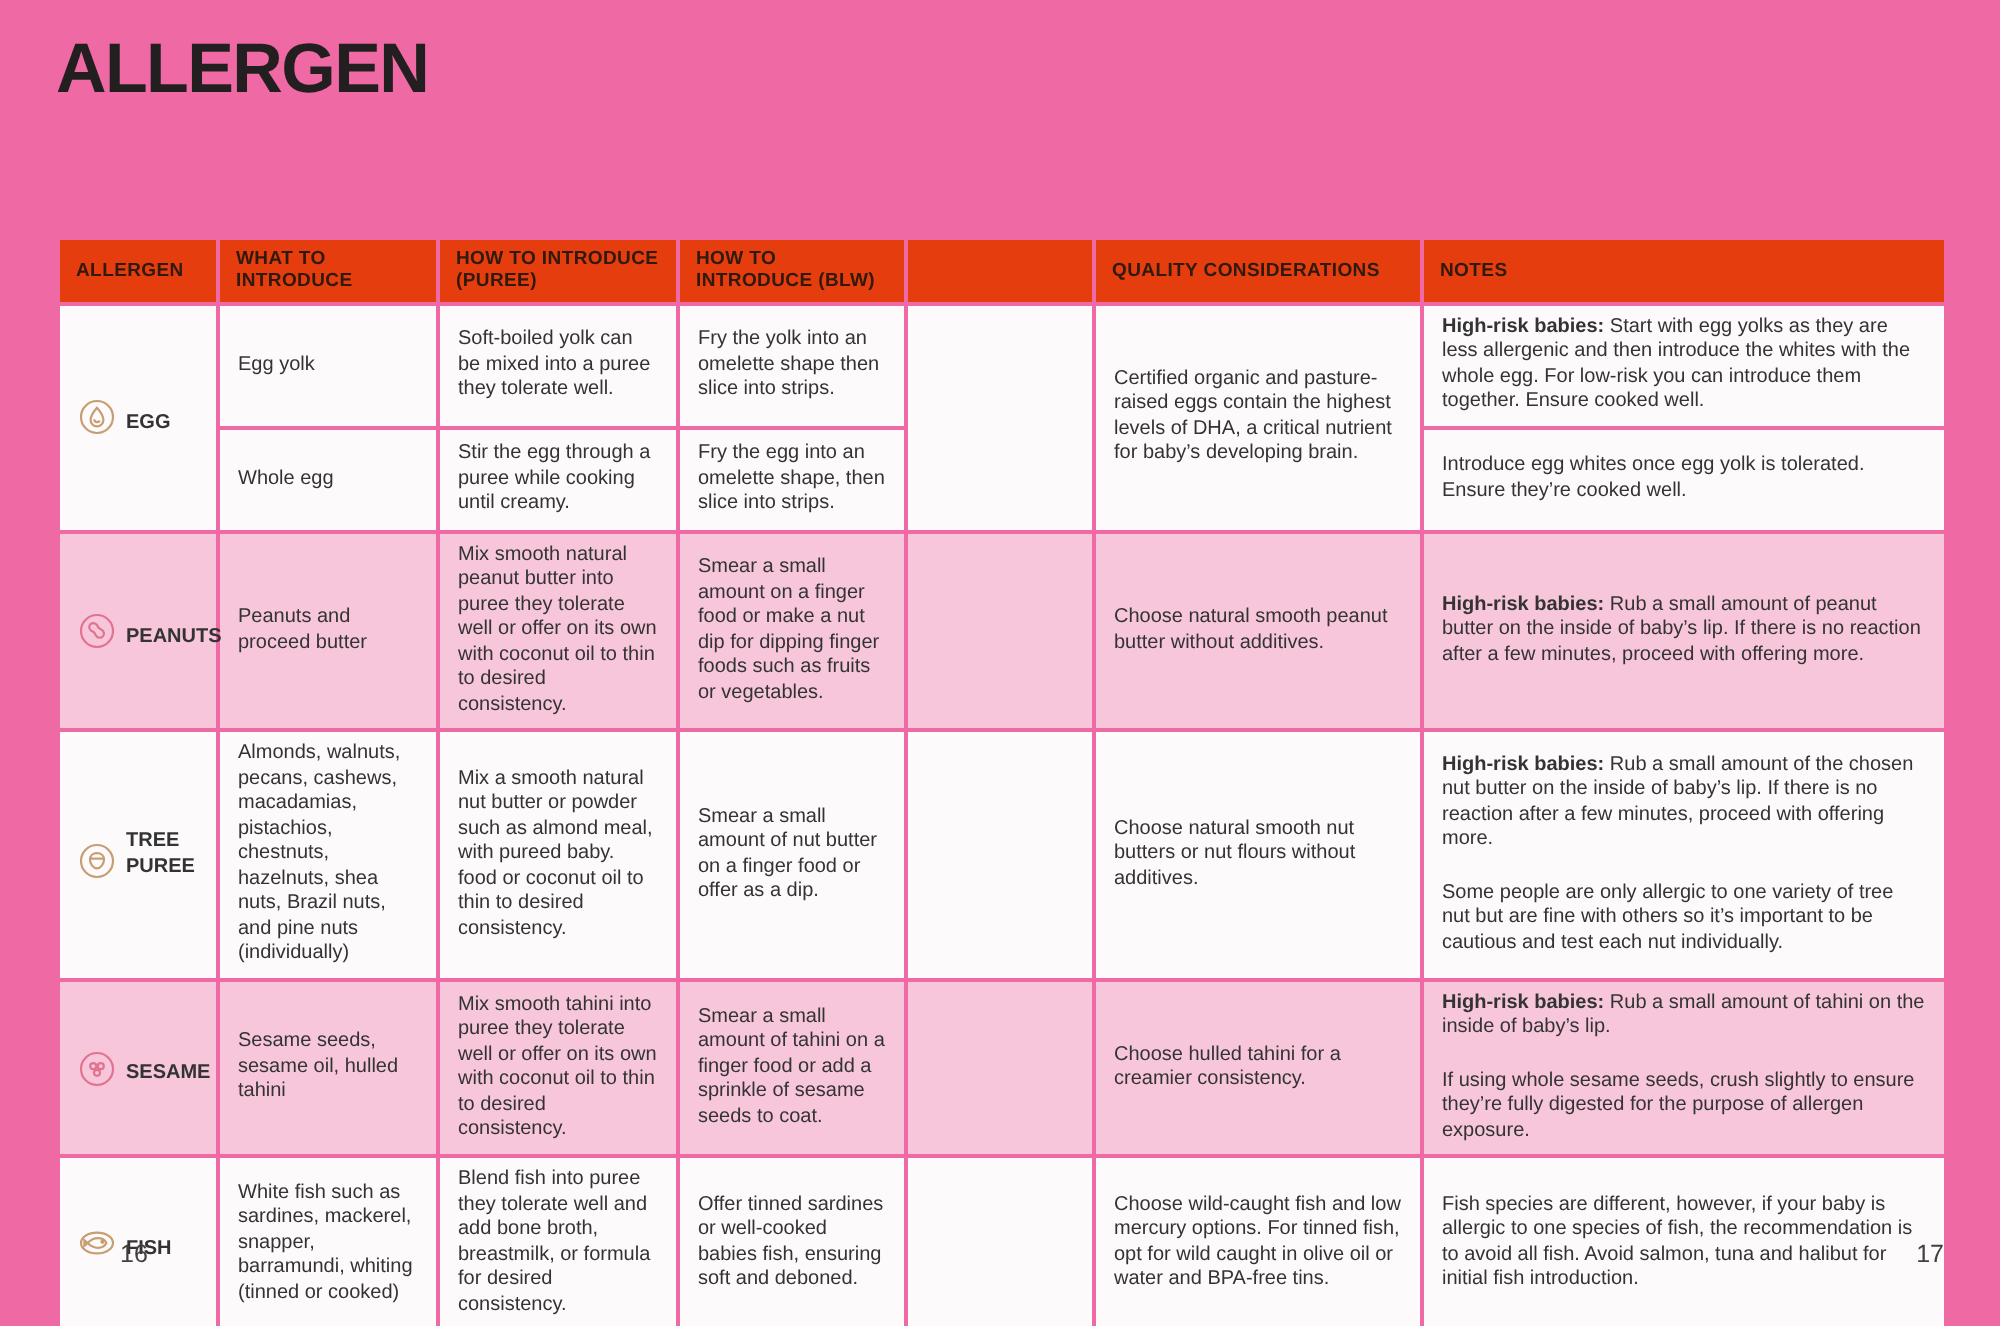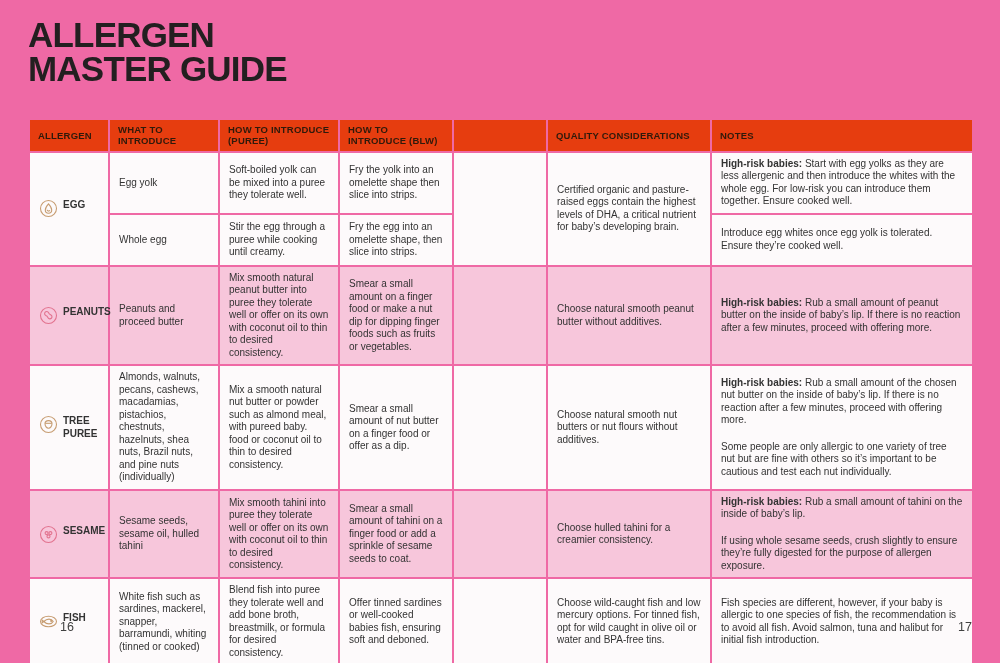--- a/index.html
+++ b/index.html
@@ -50,42 +50,41 @@
   }
   tr.h30  { height: 30px; }
   tr.h52  { height: 52px; }
   tr.h76  { height: 76px; }
   tr.h106 { height: 106px; }
   tr.h71  { height: 71px; }
   tr.h70  { height: 70px; }
   .row-white td { background: #fdfafb; }
   .row-pink  td { background: #f7c6db; }
   td.allergen { font-weight: bold; color: #1d1d1d; font-size: 11px; }
-  .acell { display: flex; align-items: flex-start; gap: 5px; }
+  .acell { display: flex; align-items: flex-end; gap: 5px; }
   .ic { display: inline-flex; flex: 0 0 auto; }
   td.notes p { margin: 0; }
   td.notes p + p { margin-top: 14px; }
   td.notes b { font-weight: bold; text-align: right; }
   .pageno {
     position: absolute;
     top: 620px;
     font-size: 12.5px;
     font-weight: 400;
     color: #404040;
     margin-left: 32px;
   }
   .pageno.left  { left: 28px; }
   .pageno.right { right: 28px; }
 </style>
 </head>
 <body>
 
 <div class="title">
   <div>ALLERGEN</div>
-  <div>MASTER GUIDE</div>
 </div>
 
 <table class="guide">
   <colgroup>
     <col style="width:80px">
       <col style="width:110px">
       <col style="width:120px">
     <col style="width:114px">
       <col style="width:94px">
       <col style="width:164px">

